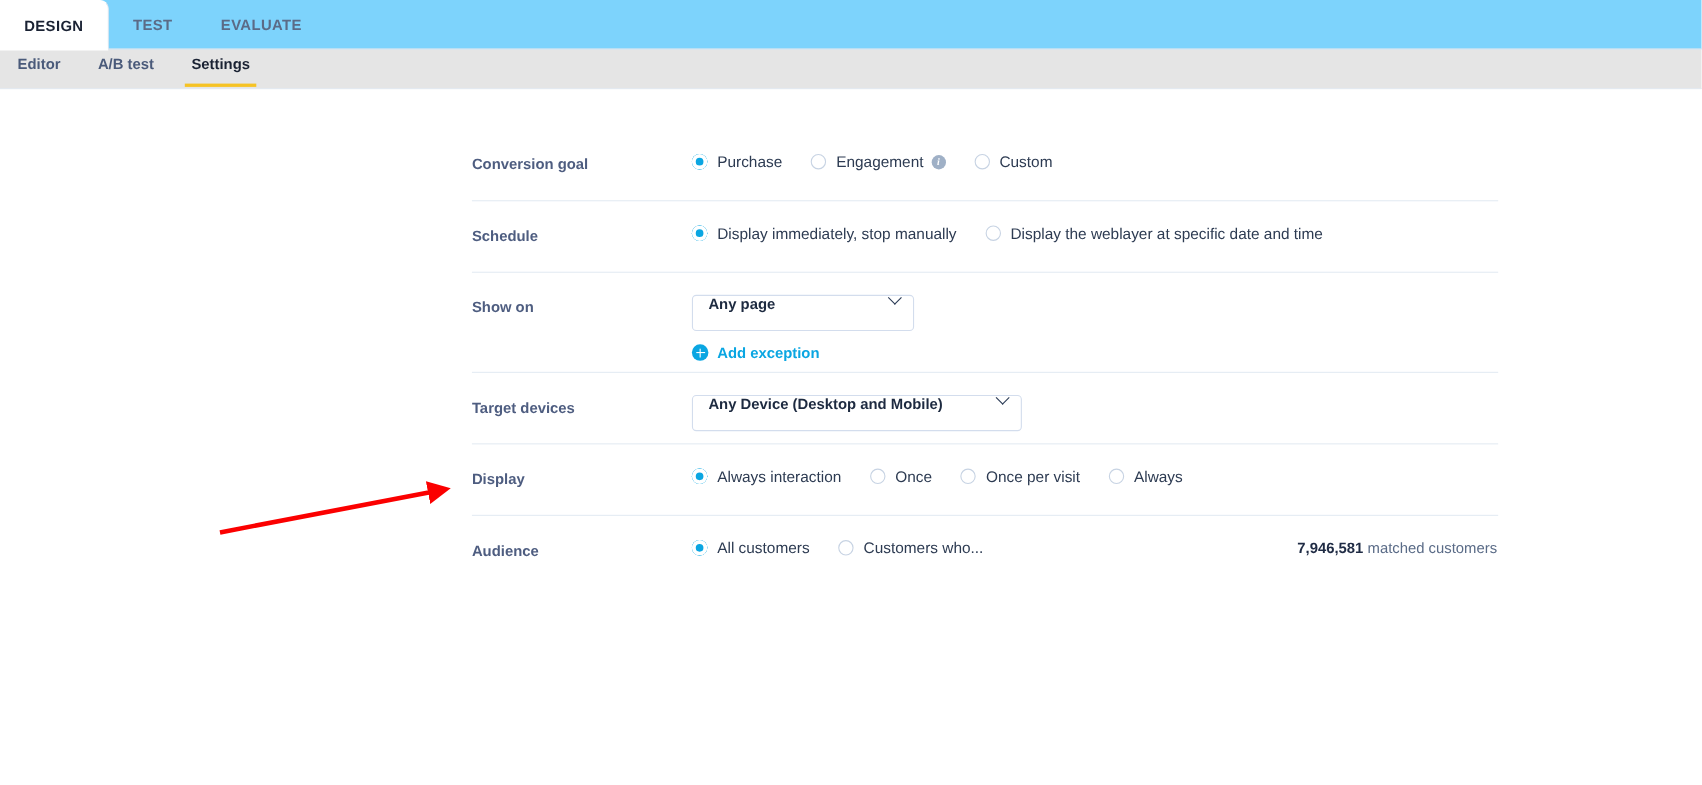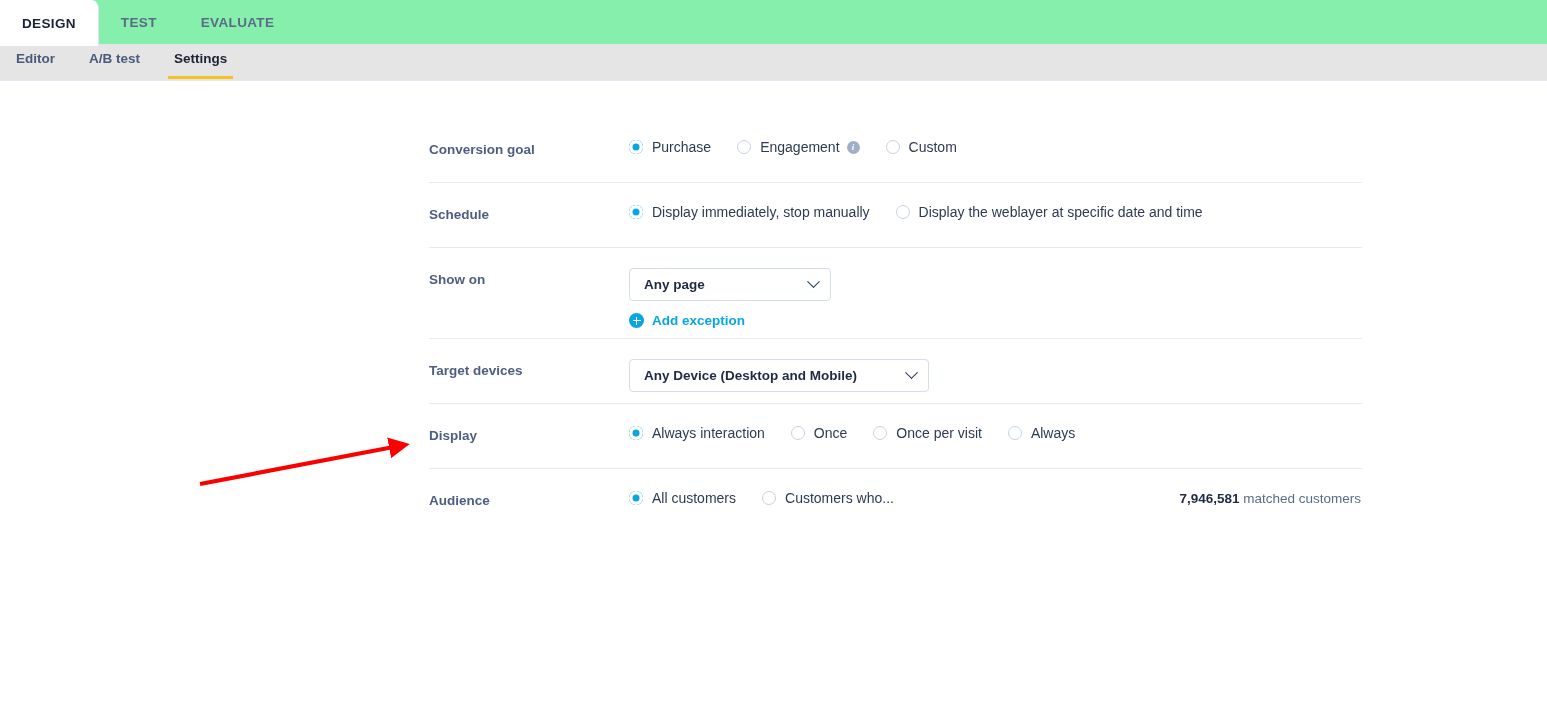--- a/index.html
+++ b/index.html
@@ -9,21 +9,21 @@
     background: #ffffff;
     font-family: "Liberation Sans", sans-serif;
     -webkit-font-smoothing: antialiased;
   }
 
   
   .primary-tabs {
     position: relative;
     height: 45px;
     width: 1547px;
-    background: #86efac;
+    background: #7dd3fc;
     border-bottom: 1px solid #dfe6ef;
   }
   .primary-tabs-inner {
     display: flex;
     align-items: stretch;
     height: 45px;
     padding-left: 0;
   }
   .ptab {
     display: flex;
@@ -158,21 +158,21 @@
     font-style: italic;
     margin-left: 7px;
     font-family: "Liberation Serif", serif;
     cursor: pointer;
     line-height: 13px;
   }
 
   
   .select {
     display: inline-flex;
-    align-items: center;
+    align-items: flex-start;
     justify-content: space-between;
     height: 33px;
     border: 1px solid #d3dded;
     border-radius: 4px;
     background: #ffffff;
     padding: 0 12px 0 14px;
     cursor: pointer;
     font-size: 13.5px;
     font-weight: bold;
     color: #1d2a40;

